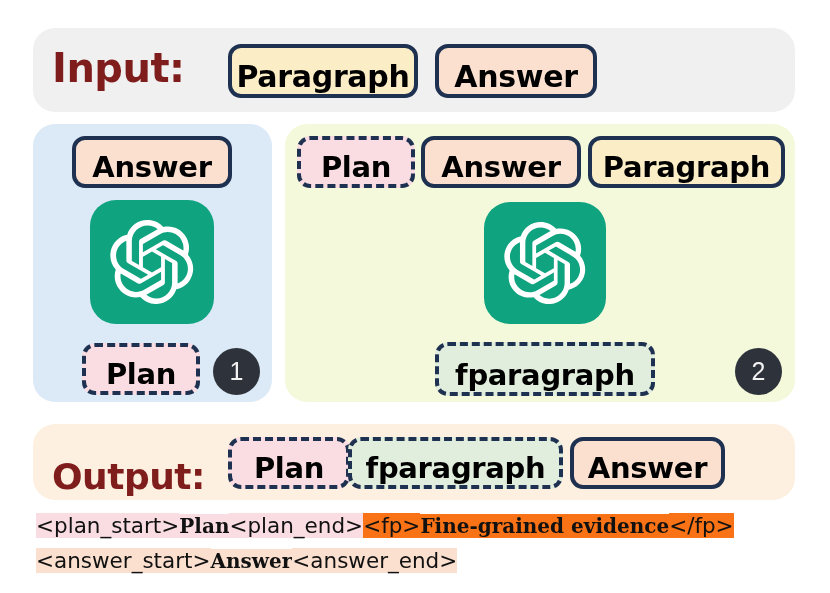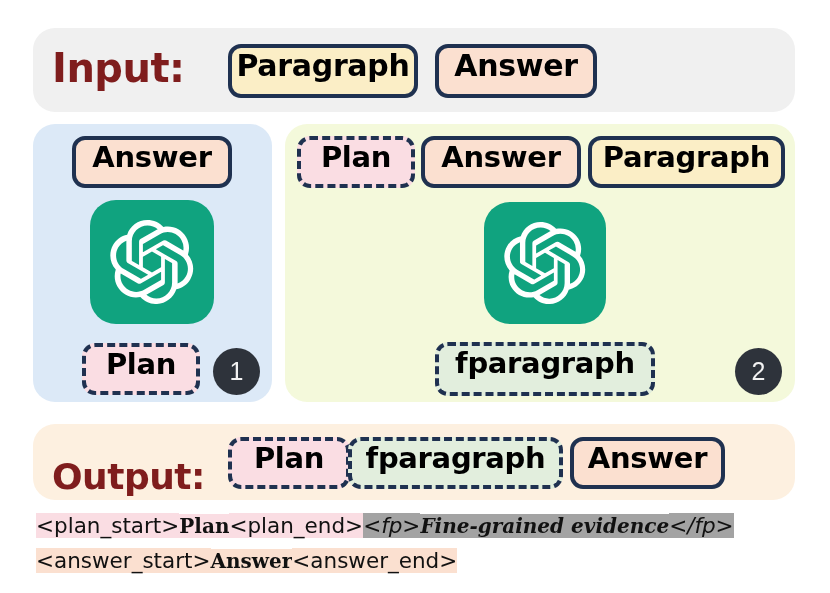--- a/index.html
+++ b/index.html
@@ -20,21 +20,21 @@
     position: absolute;
     border-radius: 22px;
     box-sizing: border-box;
   }
 
   
   .chip {
     position: absolute;
     box-sizing: border-box;
     display: flex;
-    align-items: flex-start;
+    align-items: flex-end;
     justify-content: center;
     color: #000000;
     font-weight: 700;
     letter-spacing: -0.3px;
     white-space: nowrap;
   }
   .chip.solid {
     border: 4px solid #1f3150;
     border-radius: 13px;
   }
@@ -88,21 +88,21 @@
     font-family: "DejaVu Sans", sans-serif;
     font-size: 21.5px;
     line-height: 35px;
     color: #111111;
     white-space: nowrap;
   }
   .code-line { display: block; height: 35px; }
   .tag { font-family: "DejaVu Sans", sans-serif; font-weight: 400; }
   .val { font-family: "DejaVu Serif", serif; font-weight: 700; font-size: 20px; }
   .hl-pink  { background: #fadde3; text-align: center; }
-  .hl-green { background: #a3a3a3; font-style: italic; }
+  .hl-green { background: #f97316; }
   .hl-peach { background: #fbe0d0; margin-top: 45px; }
 </style>
 </head>
 <body>
 
 <div class="panel" style="left:33px; top:28px; width:762px; height:84px; background:#f0f0f0;">
 </div>
 
 <div class="row-label" style="left:52px; top:45px; font-size:40px;">Input:</div>
 

